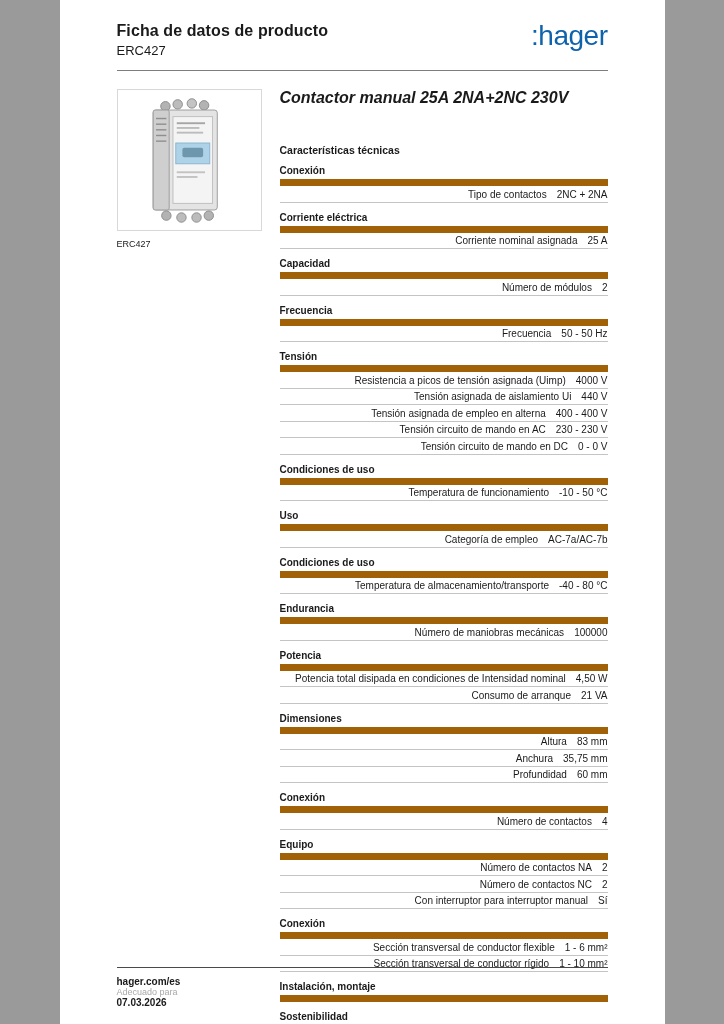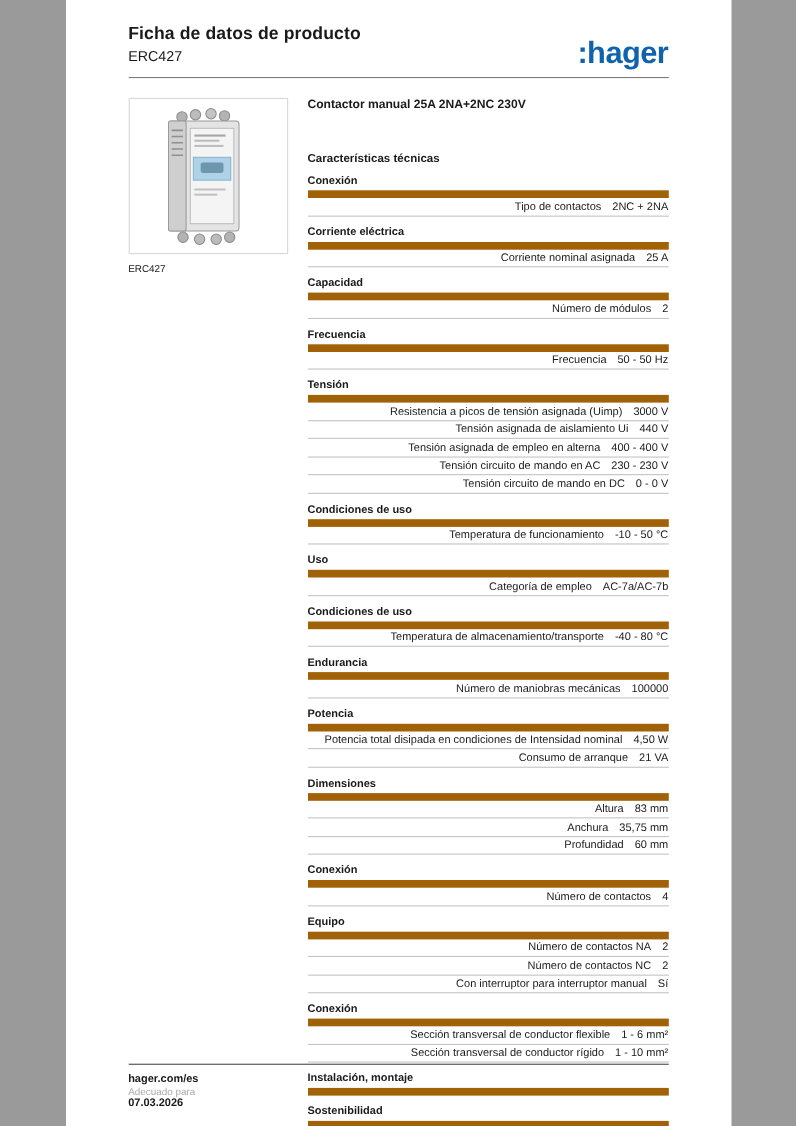--- a/index.html
+++ b/index.html
@@ -8,33 +8,33 @@
     width:605px; height:1024px; background:#ffffff; position:relative;
     margin:0 auto; font-family:"Liberation Sans", sans-serif; color:#1a1a1a;
     overflow:hidden;
   }
   
   .header { padding:22px 57px 0 57px; position:relative; }
   .doc-title { font-size:16px; font-weight:bold; letter-spacing:.1px; }
   .doc-subtitle { font-size:13px; margin-top:3px; font-weight:normal; }
   .logo {
     position:absolute; right:57px; top:20px;
-    font-size:28px; font-weight:bold; color:#0f62ac; letter-spacing:-.5px;margin-top:12px;
+    font-size:28px; font-weight:normal; color:#0f62ac; letter-spacing:-.5px;
   }
   .header-rule { margin:12px 57px 0 57px; border-bottom:1px solid #7d7d7d; }
   
   .main { padding:18px 57px 0 57px; display:flex; align-items:flex-start; }
   .left-col { width:145px; flex:0 0 145px; }
   .image-box {
     border:1px solid #d8d8d8; height:142px; background:#fff;
     display:flex; align-items:center; justify-content:center;
   }
   .image-caption { margin-top:8px; font-size:9px; color:#1a1a1a; }
   .right-col { flex:1; margin-left:18px; }
-  .prod-name { font-size:11px; font-weight:bold; }
+  .prod-name { font-size:16px; font-weight:bold;font-style:italic; }
   .tech-title { font-size:10.5px; font-weight:bold; margin-top:37px; }
   .sec { margin-top:9px; }
   .sec-title {
     font-size:10px; font-weight:bold; padding-bottom:3px;
     border-bottom:7px solid #a16207;
   }
   .row {
     display:flex; justify-content:flex-end; align-items:baseline;
     font-size:10px; padding:2.5px 0 2px 0; border-bottom:1px solid #c4c4c4;
   }
@@ -136,21 +136,21 @@
         <div class="row">
           <span class="lbl">Frecuencia</span>
           <span class="val">50 - 50 Hz</span>
         </div>
       </div>
 
       <div class="sec">
         <div class="sec-title">Tensión</div>
         <div class="row">
           <span class="lbl">Resistencia a picos de tensión asignada (Uimp)</span>
-          <span class="val">3000 V</span>
+          <span class="val">4000 V</span>
         </div>
         <div class="row">
           <span class="lbl">Tensión asignada de aislamiento Ui</span>
           <span class="val">440 V</span>
         </div>
         <div class="row">
           <span class="lbl">Tensión asignada de empleo en alterna</span>
           <span class="val">400 - 400 V</span>
         </div>
         <div class="row">

